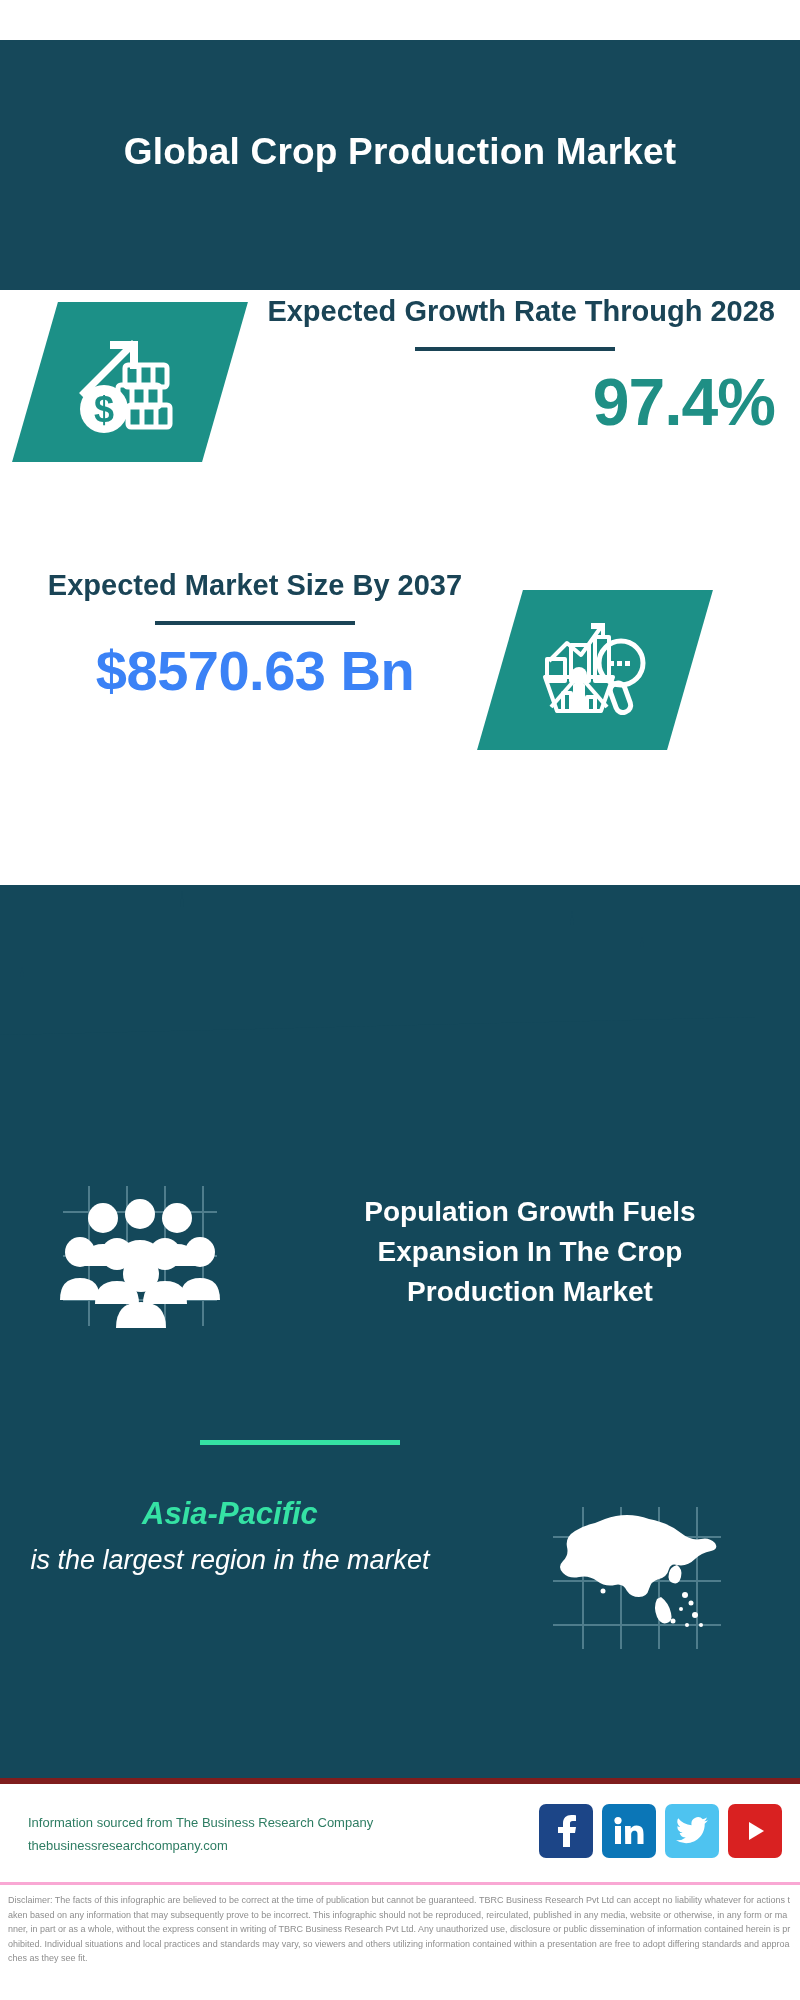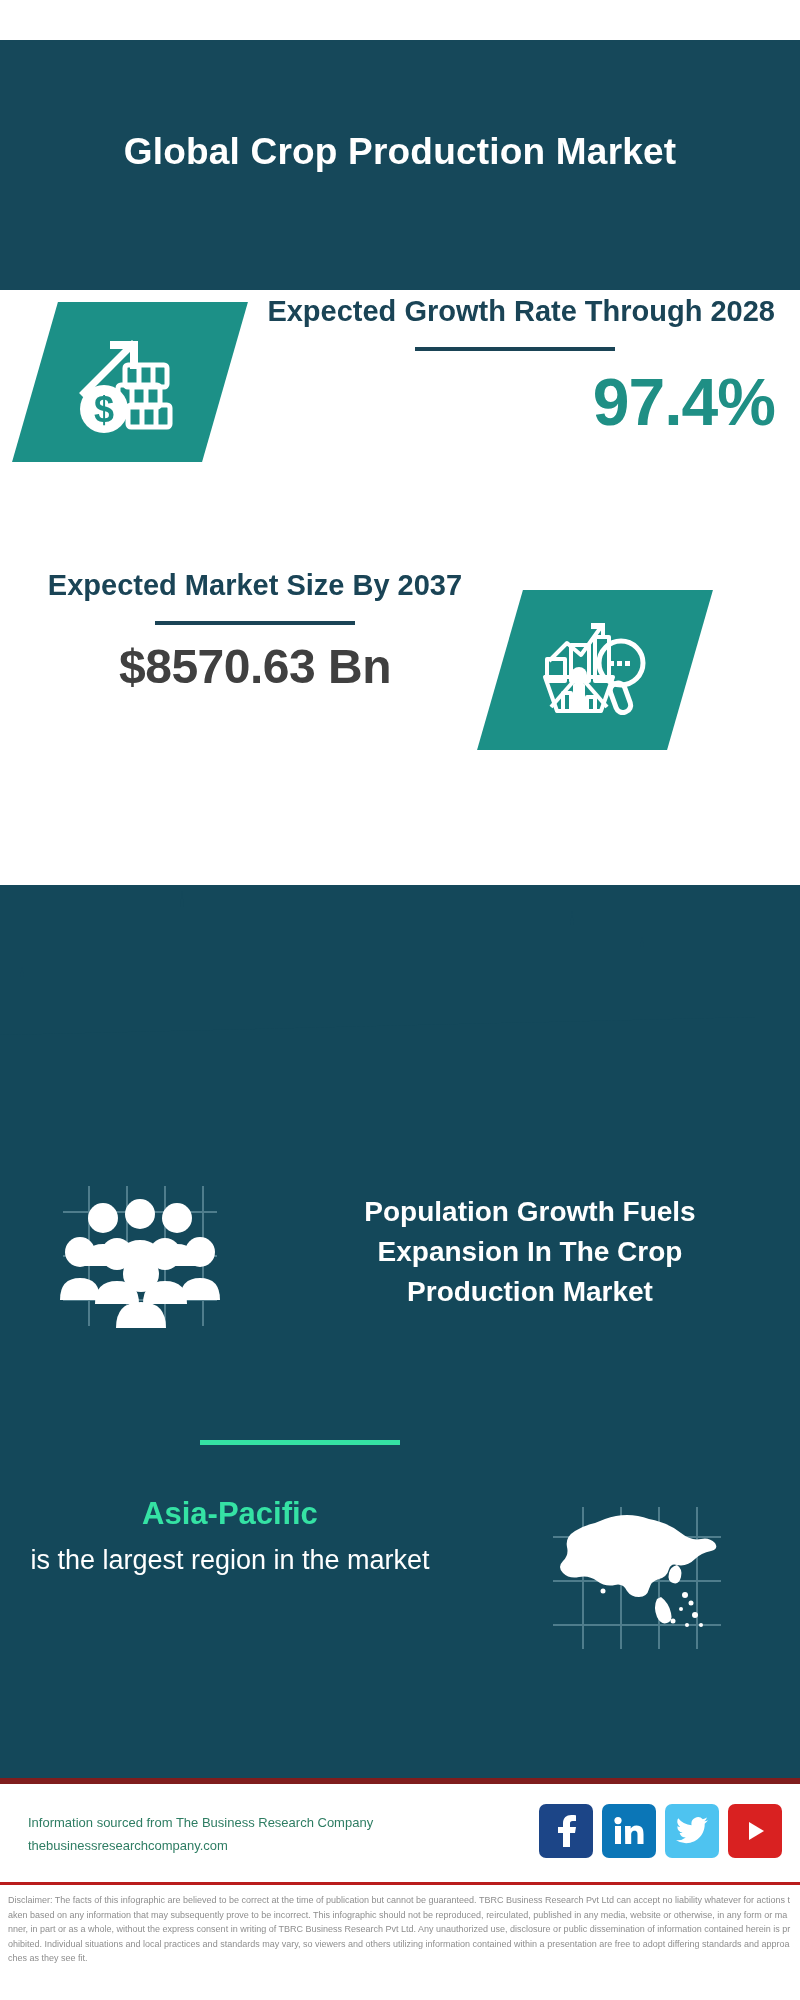--- a/index.html
+++ b/index.html
@@ -96,22 +96,22 @@
     width: 470px;
     text-align: center;
   }
   .size-label {
     color: #1a4456;
     font-size: 29px;
     font-weight: bold;
     line-height: 1.36;
   }
   .size-value {
-    color: #404040;
-    font-size: 48px;
+    color: #3b82f6;
+    font-size: 56px;
     font-weight: bold;
     line-height: 1;
     margin-top: 18px;
     letter-spacing: -.5px;
   }
   .para-right {
     position: absolute;
     left: 500px; top: 42px;
     width: 190px; height: 160px;
     background: #1c9087;
@@ -174,21 +174,21 @@
     position: absolute;
     left: 200px; top: 1440px;
     width: 200px; height: 5px;
     background: #35e2a4;
   }
 
   
   .sec-region {
     position: absolute;
     left: 0; top: 1495px;
-    width: 800px; height: 170px;
+    width: 800px; height: 170px; font-style: italic;
   }
   .region-text {
     position: absolute;
     left: 25px; top: 0;
     width: 410px;
     text-align: center;
   }
   .region-name {
     color: #35e2a4;
     font-size: 31px;
@@ -240,21 +240,21 @@
   .sb-li { background: #0b76b7; }
   .sb-tw { background: #4ec3f0; }
   .sb-yt { background: #d92121; }
 
   
   .disclaimer {
     position: absolute;
     left: 0; top: 1882px;
     width: 800px; height: 118px;
     background: #ffffff;
-    border-top: 3px solid #b91c1c;
+    border-top: 3px solid #f9a8d4;
     padding: 8px 8px 0 8px;
   }
   .disclaimer p {
     color: #8e8e8e;
     font-size: 9px;
     line-height: 1.62;
     text-align: left;
     word-break: break-all;
   }
 </style>

